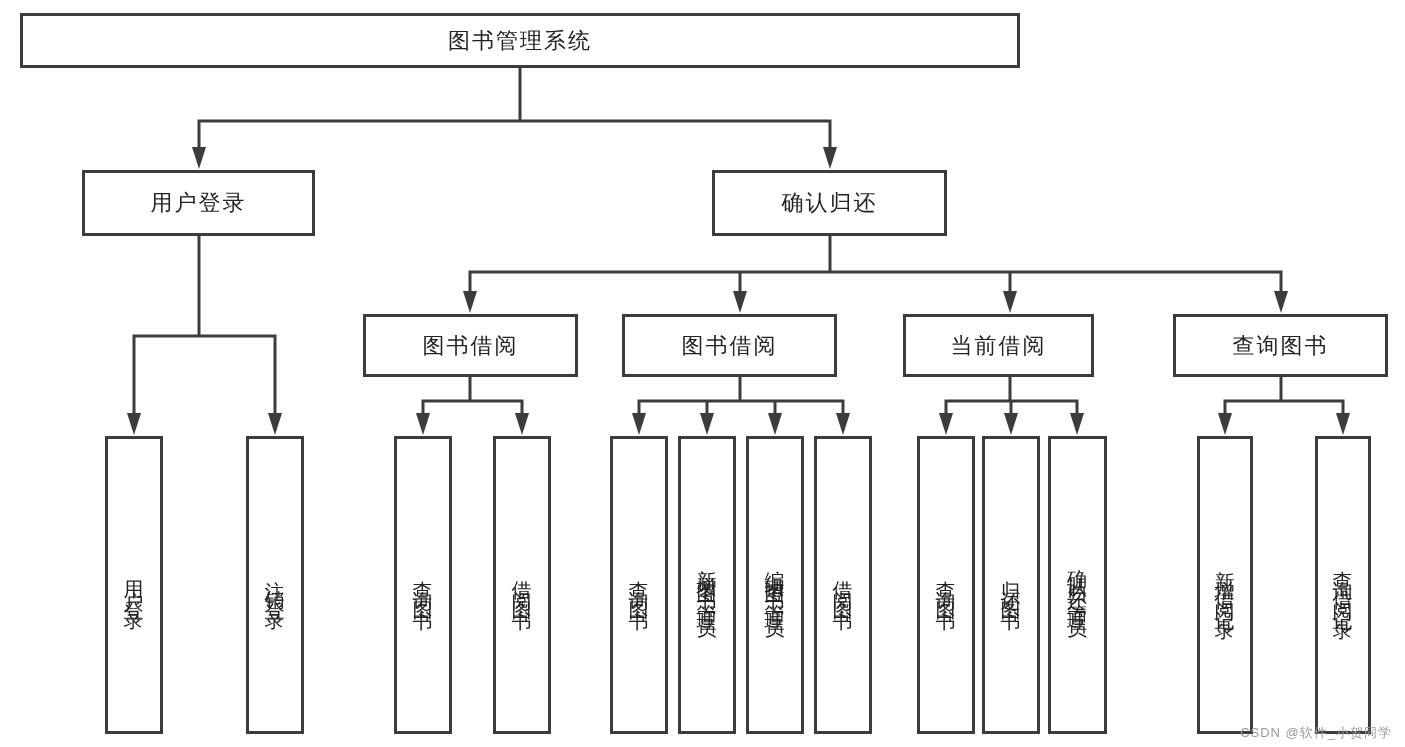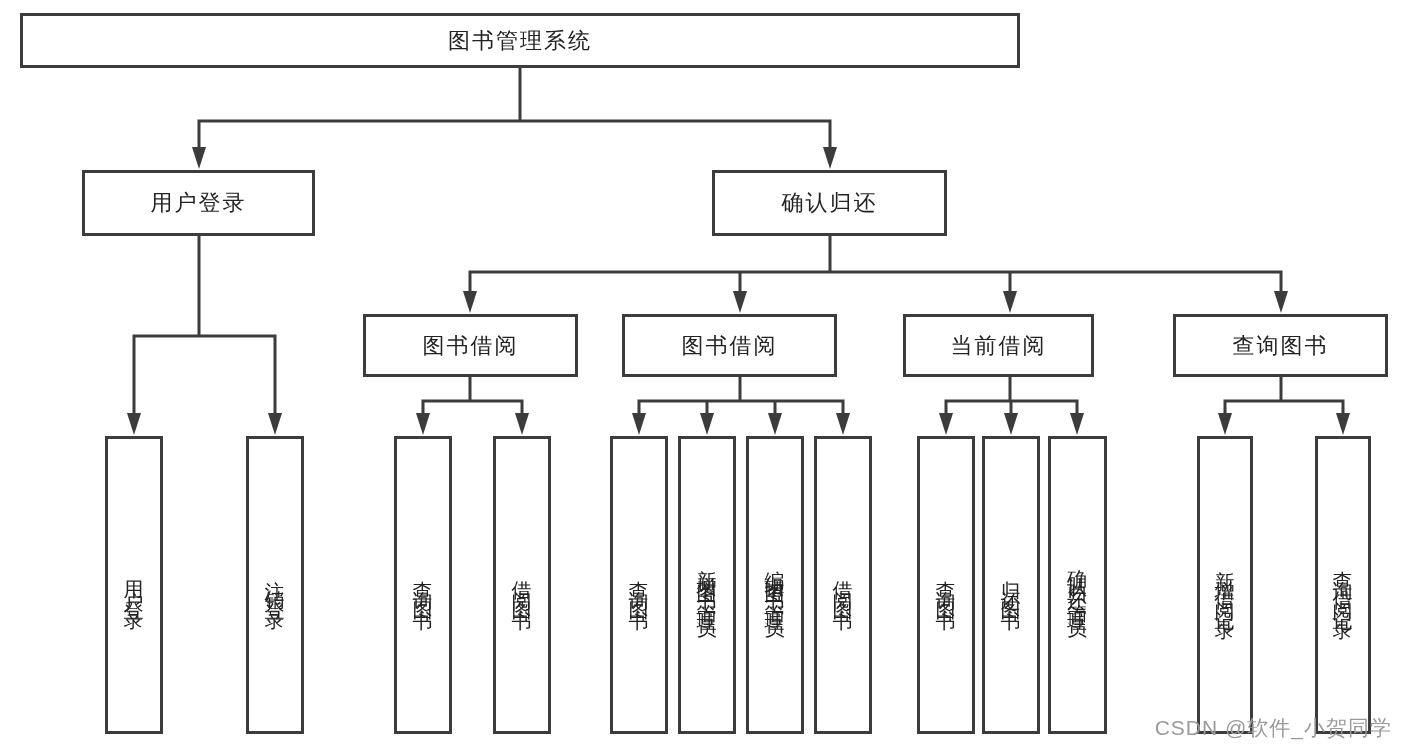--- a/index.html
+++ b/index.html
@@ -41,21 +41,21 @@
     color:#222222;
     line-height:1;
   }
   .node.v.tight span{
     letter-spacing:7px;
   }
   .watermark{
     position:absolute;
     right:13px;
     bottom:5px;
-    font-size:21px;
+    font-size:13px;
     color:#9a9a9a;
     letter-spacing:1px;
     z-index:5;
     white-space:nowrap;
   }
 </style>
 </head>
 <body>
 
 <div class="canvas">

